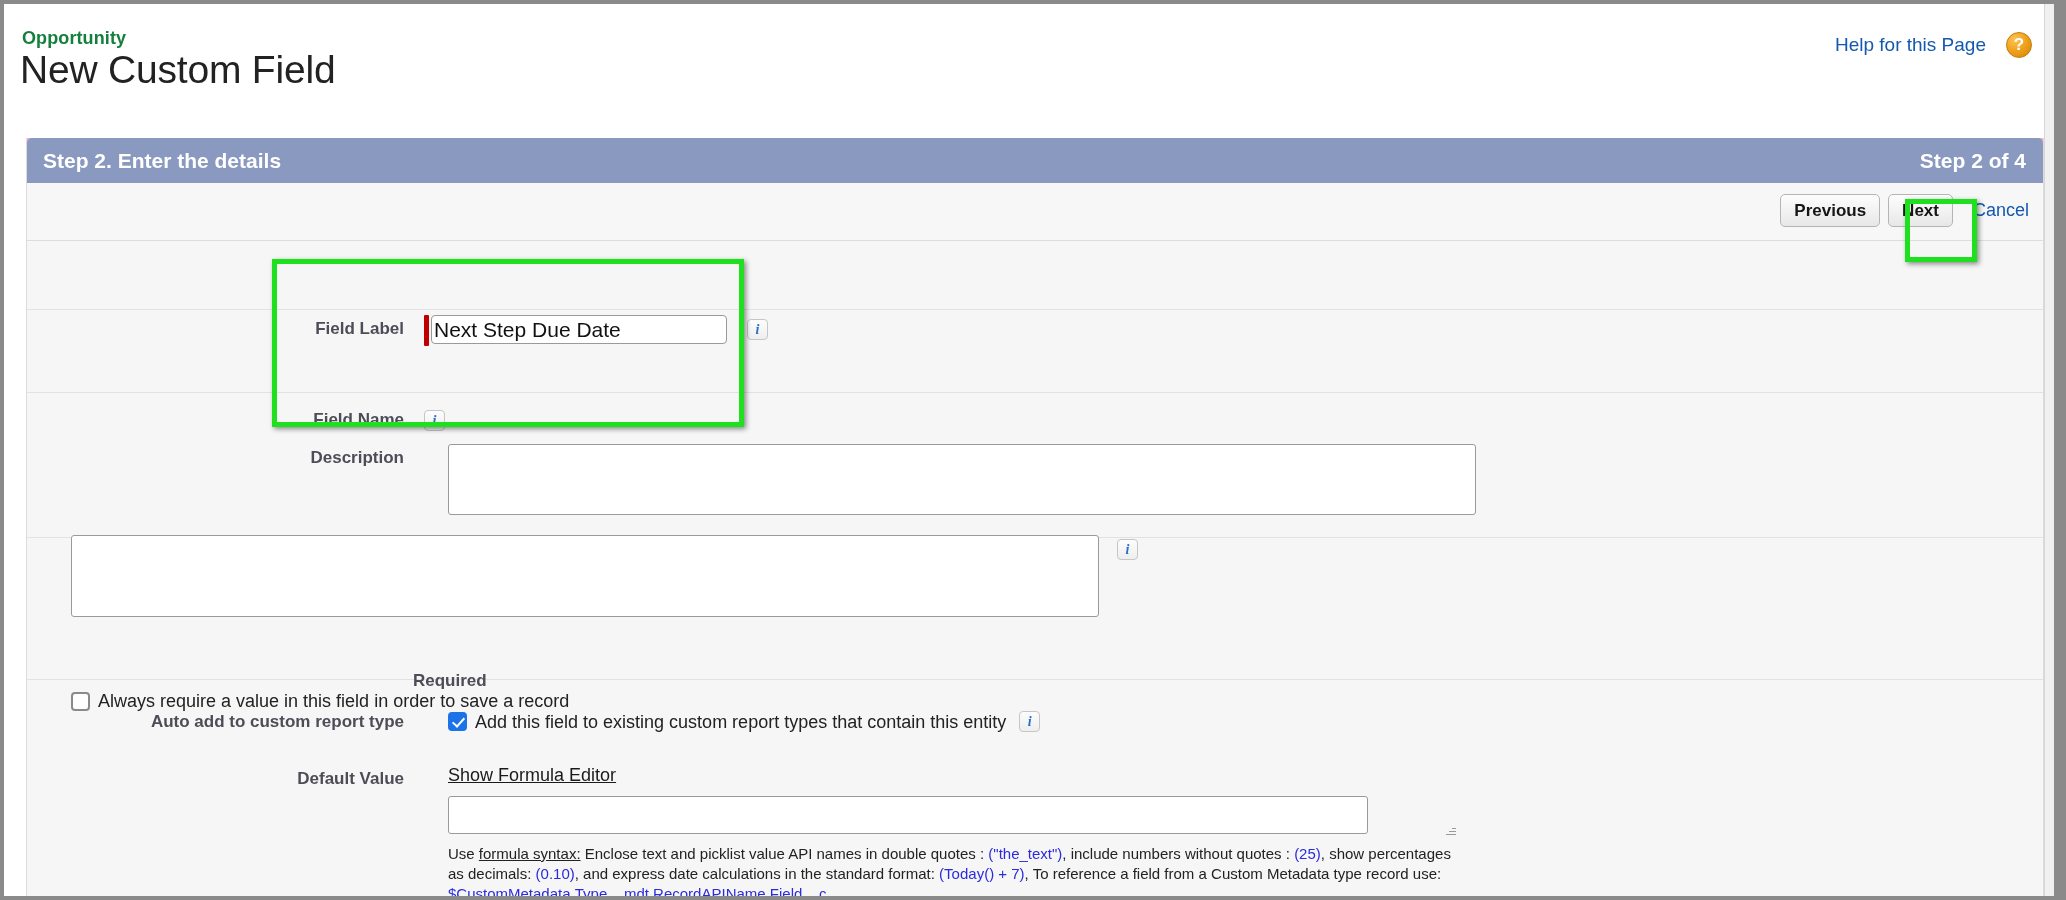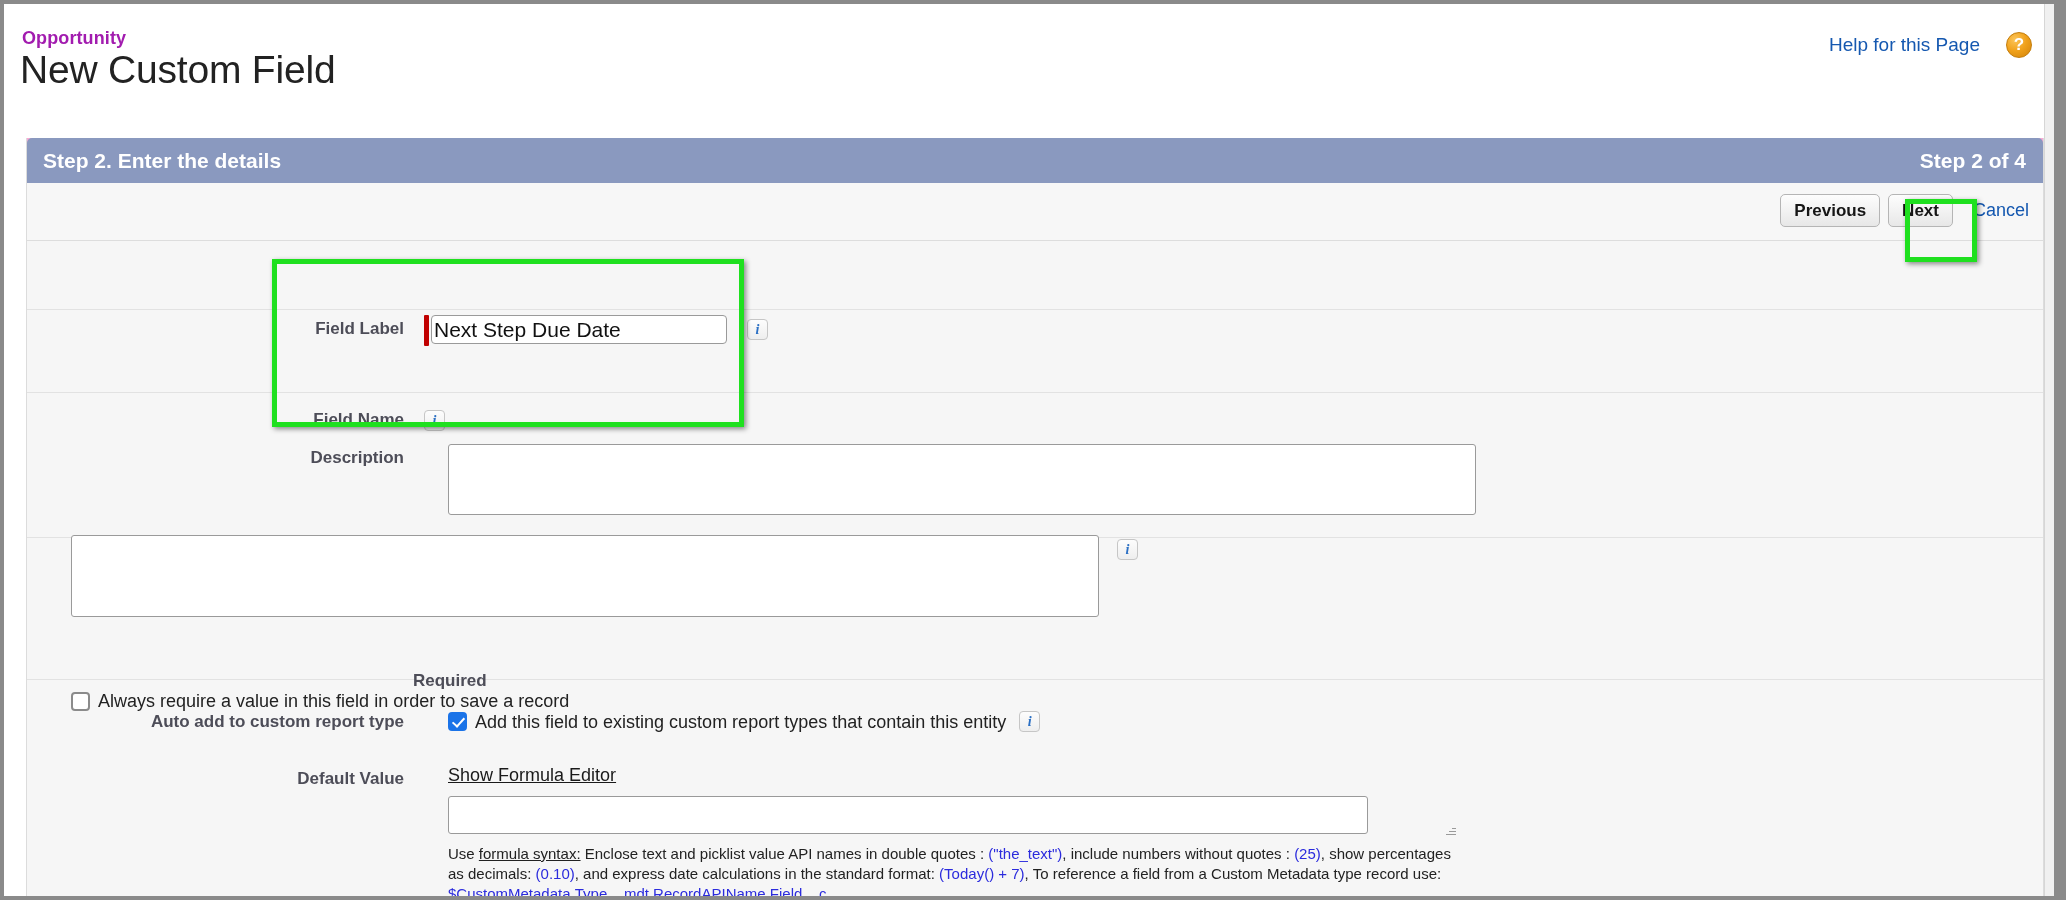--- a/index.html
+++ b/index.html
@@ -29,37 +29,37 @@
     position: absolute;
     left: 0; top: 0;
     width: 2050px; height: 118px;
     background: #ffffff;
   }
   .breadcrumb {
     position: absolute;
     left: 18px; top: 24px;
     font-size: 18px;
     font-weight: bold;
-    color: #a21caf;
+    color: #15803d;
     letter-spacing: 0.1px;
   }
   .page-title {
     position: absolute;
     left: 16px; top: 44px;
     font-size: 39px;
     color: #222222;
     font-weight: normal;
     letter-spacing: -0.2px;
   }
   .help-link-wrap {
     position: absolute;
     right: 22px; top: 28px;
     display: flex;
     align-items: center;
-    gap: 26px;
+    gap: 20px;
   }
   .help-link {
     font-size: 19px;
     color: #1558b0;
     text-decoration: none;
     cursor: pointer;
   }
   .help-icon {
     width: 26px; height: 26px;
     border-radius: 50%;

